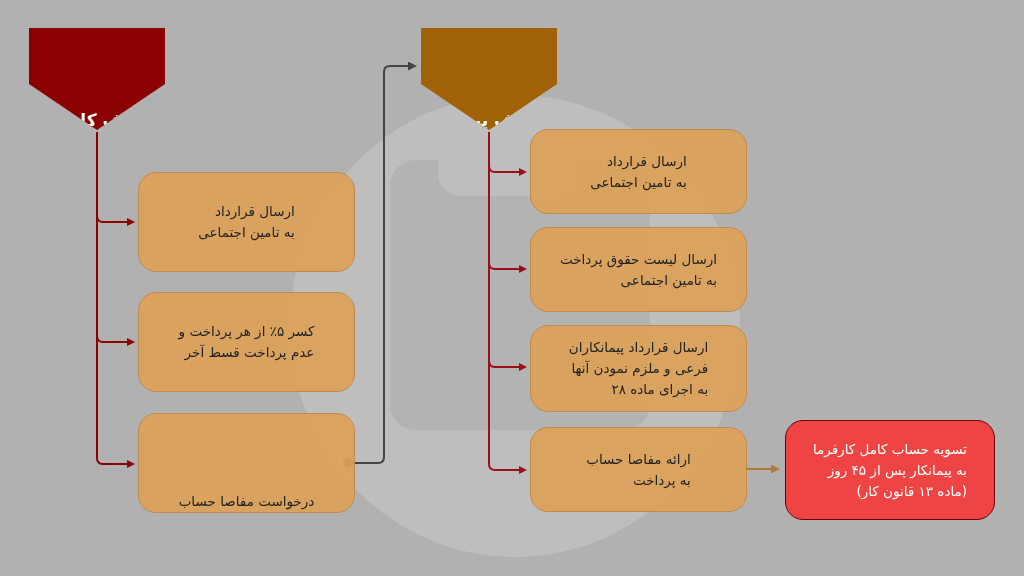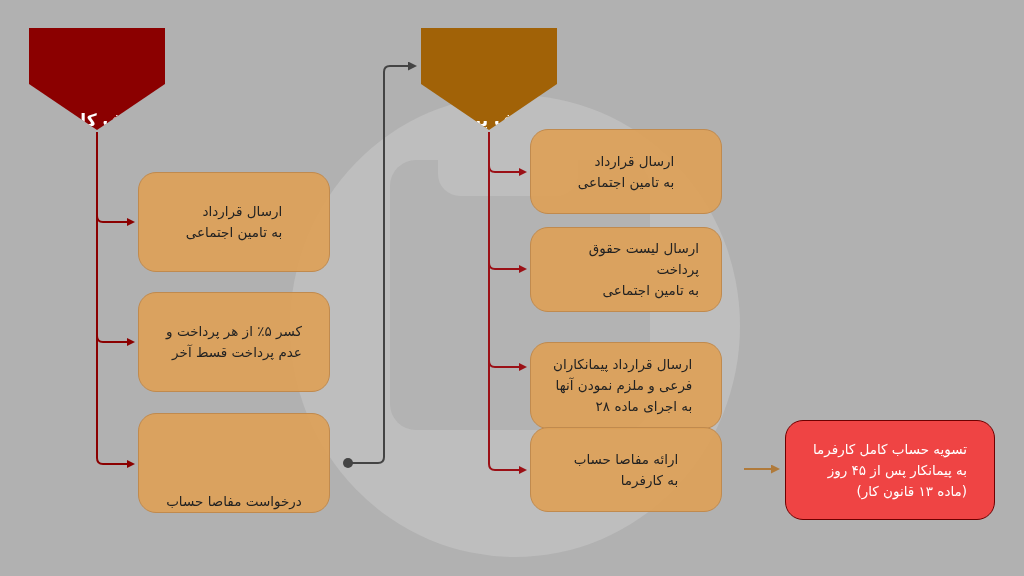--- a/index.html
+++ b/index.html
@@ -39,21 +39,21 @@
     color: #fff;
     font-weight: bold;
     font-size: 17px;
     direction: rtl;
     clip-path: polygon(0 0, 100% 0, 100% 55%, 50% 100%, 0 55%);
   }
   .banner.employer { left: 29px; top: 28px; background: #8b0000; }
   .banner.contractor { left: 421px; top: 28px; background: #a16207; }
   .box {
     position: absolute;
-    width: 192px;
+    width: 217px;
     border-radius: 18px;
     background: rgba(221,161,88,0.92);
     border: 1px solid #c08a4e;
     display: flex; align-items: center; justify-content: center;
     direction: rtl;
     text-align: right;
     color: #222;
     font-size: 13.5px;
     line-height: 21px;
     white-space: pre-line;
@@ -140,27 +140,27 @@
 </div>
 
 <div class="box" style="left:530px; top:129px; height:85px;">
   <span>ارسال قرارداد
 به تامین اجتماعی</span>
 </div>
 <div class="box" style="left:530px; top:227px; height:85px;">
   <span>ارسال لیست حقوق پرداخت
 به تامین اجتماعی</span>
 </div>
-<div class="box" style="left:530px; top:342px; height:87px;justify-content:flex-end;">
+<div class="box" style="left:530px; top:325px; height:87px;">
   <span>ارسال قرارداد پیمانکاران
 فرعی و ملزم نمودن آنها
 به اجرای ماده ۲۸</span>
 </div>
 <div class="box" style="left:530px; top:427px; height:85px;">
   <span>ارائه مفاصا حساب
-به کارفرما</span>
+به پرداخت</span>
 </div>
 
 <div class="final-box">
   <span>تسویه حساب کامل کارفرما
 به پیمانکار پس از ۴۵ روز
 (ماده ۱۳ قانون کار)</span>
 </div>
 
 </body></html>

